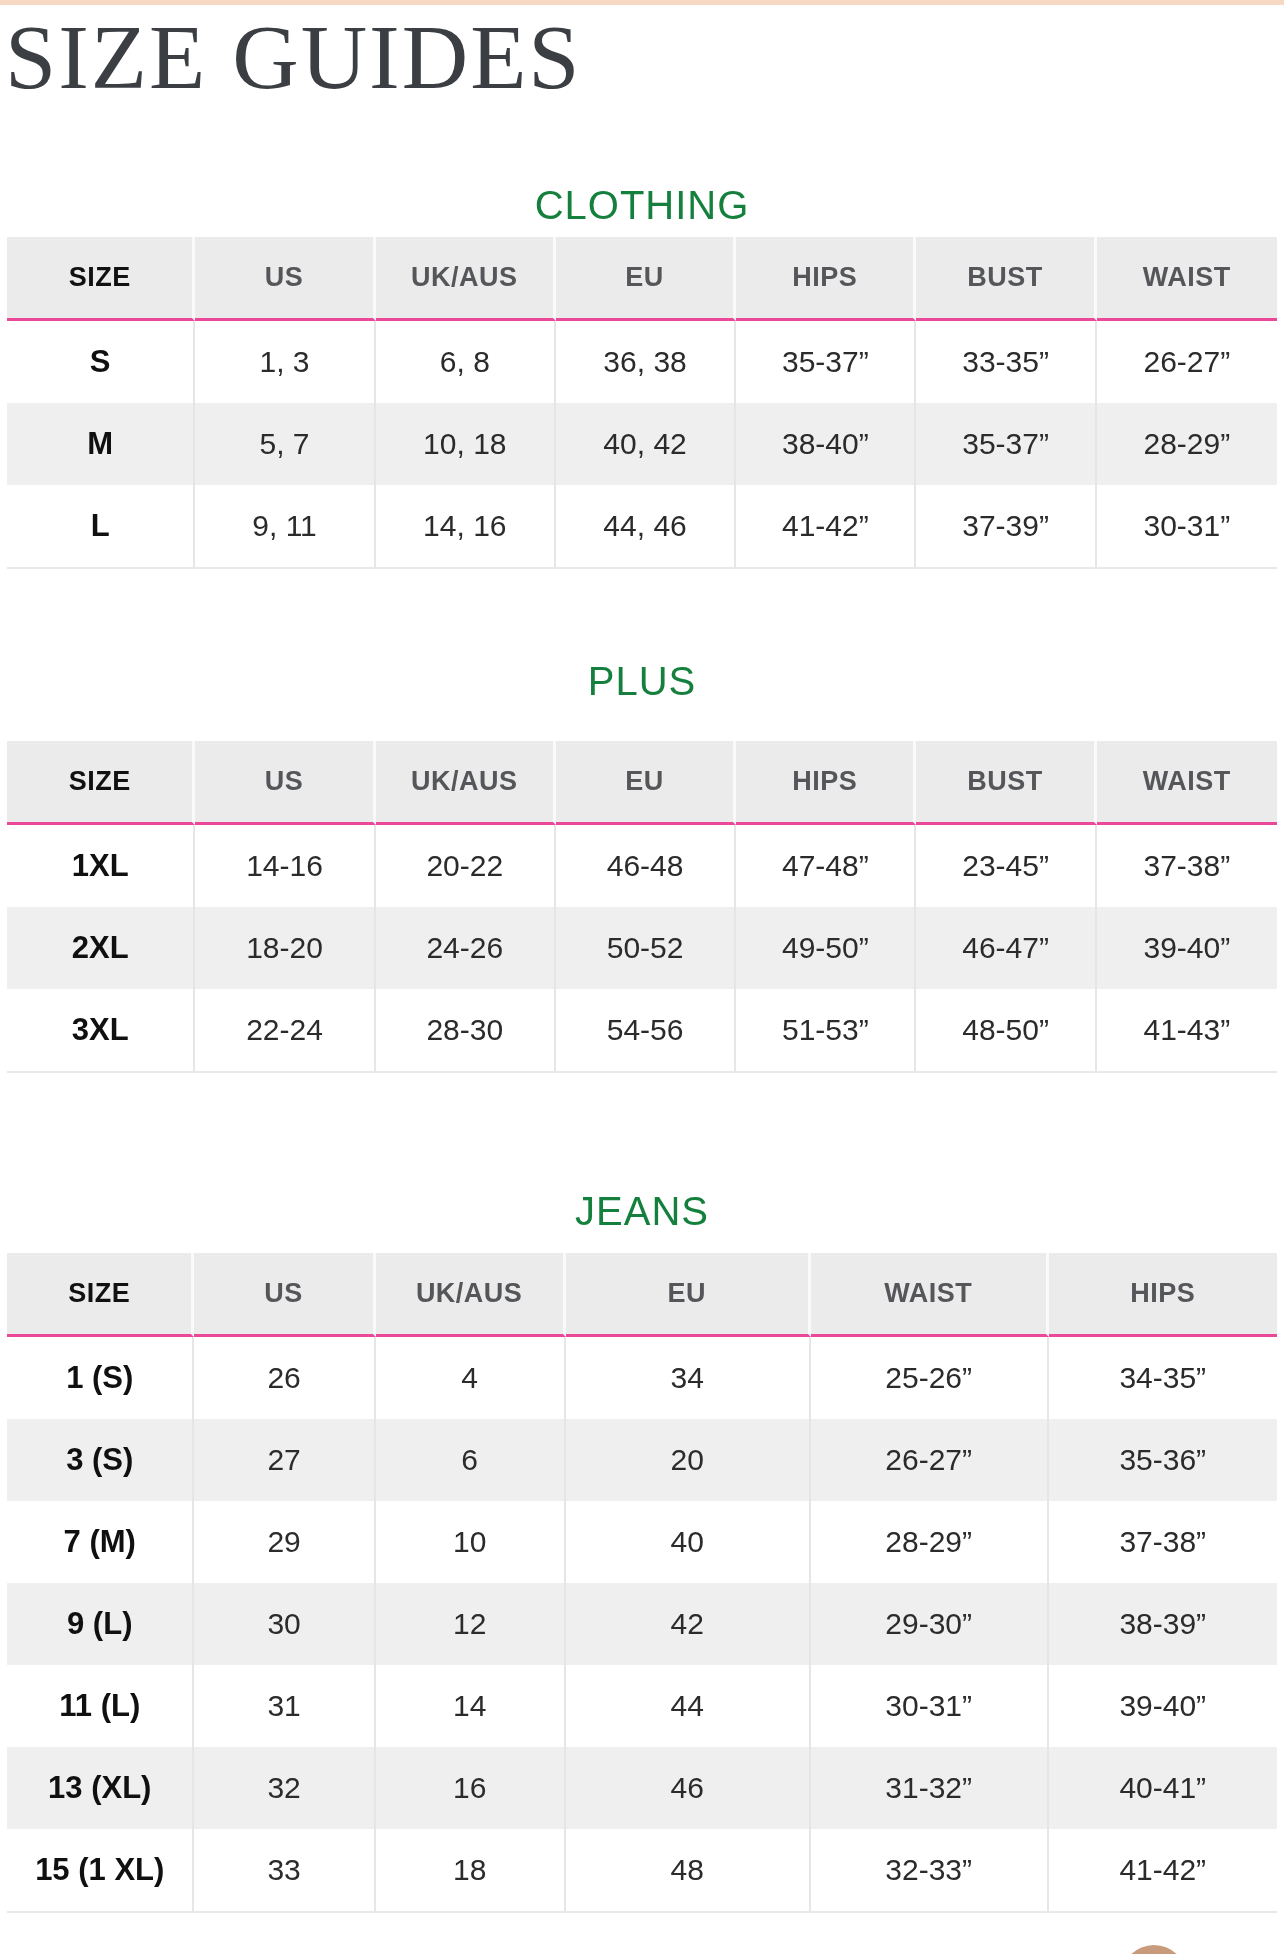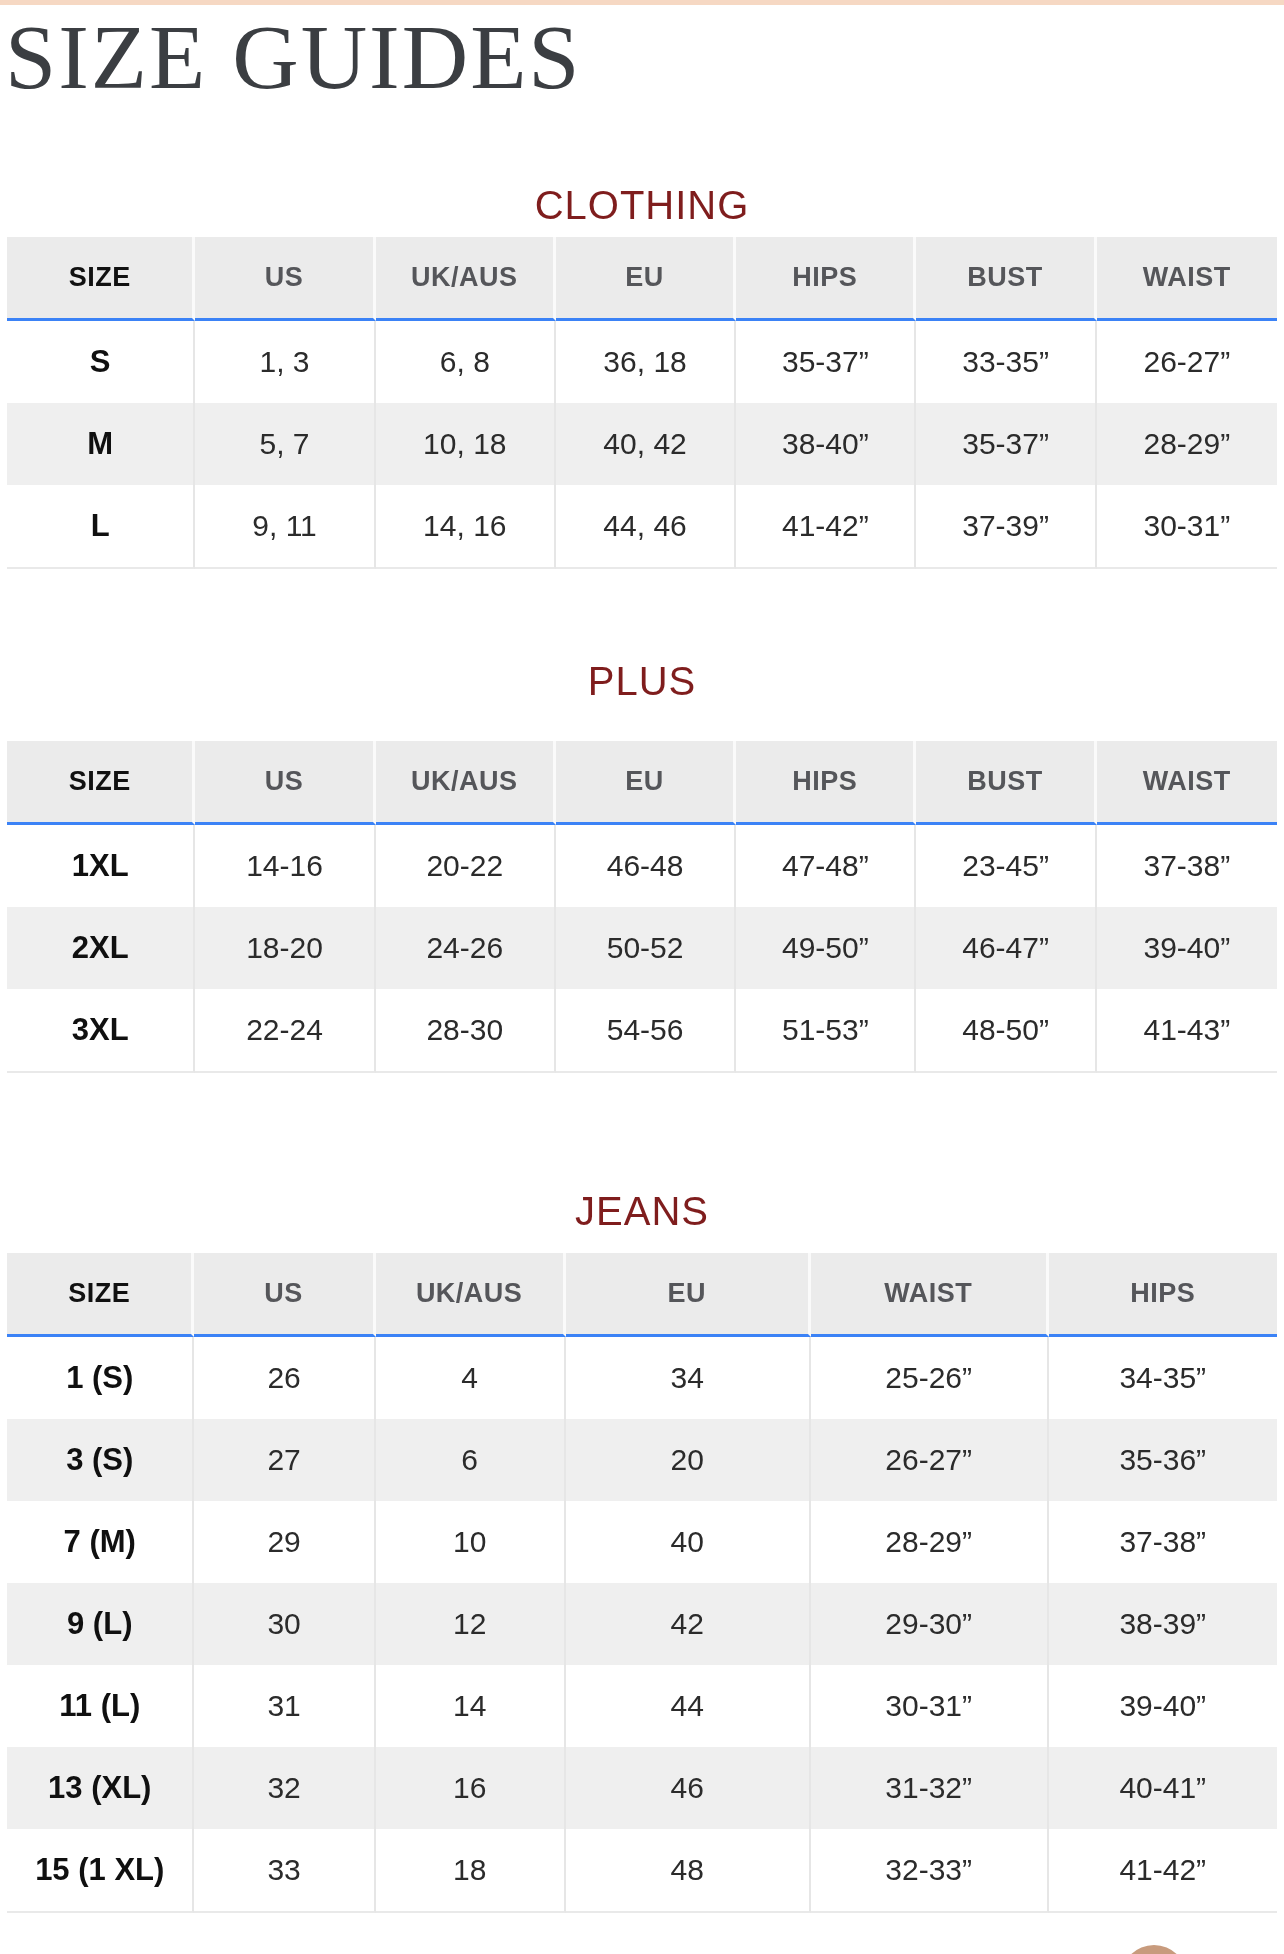--- a/index.html
+++ b/index.html
@@ -28,21 +28,21 @@
     color: #3b3e42;
     margin: 6px 0 12px 5px;
   }
   section { display: block; }
   h2.section-title {
     text-align: center;
     font-size: 40px;
     line-height: 1.0;
     font-weight: 400;
     letter-spacing: 1px;
-    color: #7f1d1d;
+    color: #15803d;
   }
   .section-clothing h2 { margin: 82px 0 12px 0; }
   .section-plus     h2 { margin: 92px 0 40px 0; }
   .section-jeans    h2 { margin: 118px 0 22px 0; }
 
   table.size-table {
     width: 1270px;
     margin-left: 7px;
     border-collapse: separate;
     border-spacing: 0;
@@ -50,21 +50,21 @@
   }
   table.size-table th {
     background: #ebebeb;
     height: 81px;
     font-size: 27px;
     font-weight: 700;
     letter-spacing: 0.5px;
     color: #55565a;
     text-align: center;
     vertical-align: middle;
-    border-bottom: 3px solid #3b82f6;
+    border-bottom: 3px solid #ec4899;
     border-right: 3px solid #fafafa;
     padding: 0;
   }
   table.size-table th:first-child { color: #111111; }
   table.size-table th:last-child { border-right: none; }
 
   table.size-table td {
     height: 82px;
     font-size: 30px;
     font-weight: 400;
@@ -123,21 +123,21 @@
           <th>HIPS</th>
           <th>BUST</th>
           <th>WAIST</th>
         </tr>
       </thead>
       <tbody>
         <tr>
           <td>S</td>
           <td>1, 3</td>
           <td>6, 8</td>
-          <td>36, 18</td>
+          <td>36, 38</td>
           <td>35-37”</td>
           <td>33-35”</td>
           <td>26-27”</td>
         </tr>
         <tr>
           <td>M</td>
           <td>5, 7</td>
           <td>10, 18</td>
           <td>40, 42</td>
           <td>38-40”</td>

